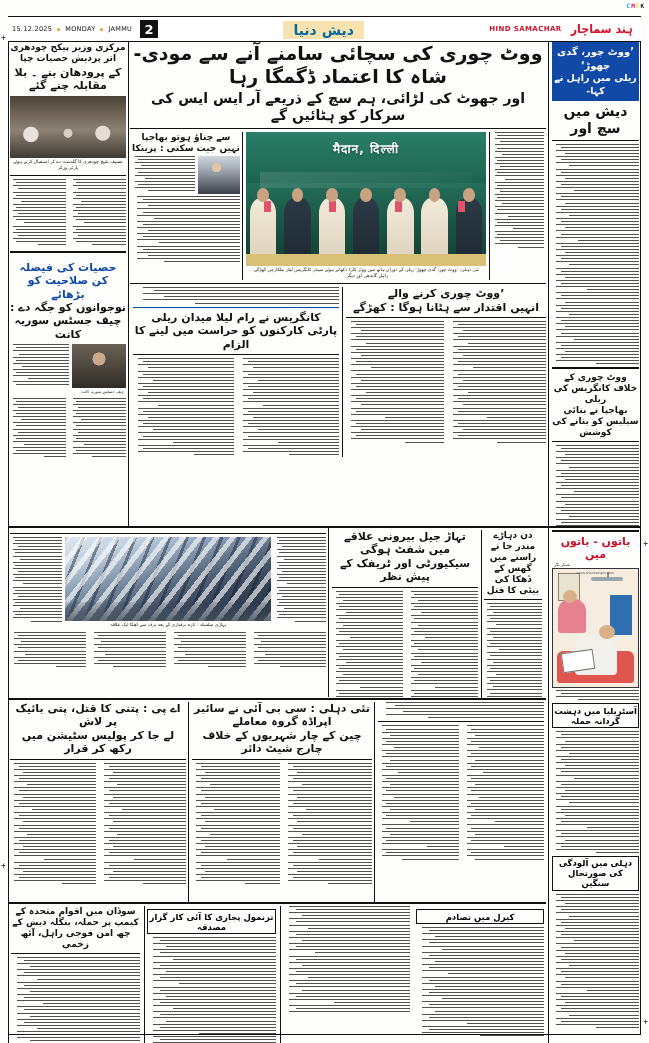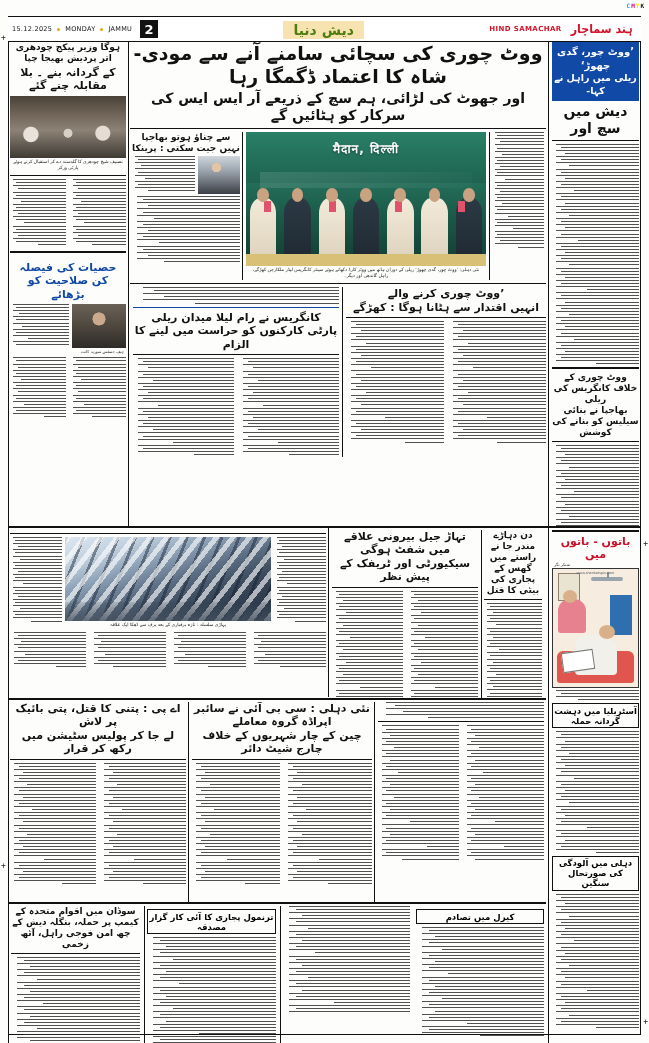--- a/index.html
+++ b/index.html
@@ -20,21 +20,21 @@
   .masthead{
     position:absolute;left:8px;right:8px;top:16px;height:24px;
     border-top:1.6px solid #111;border-bottom:1.6px solid #111;
     display:flex;align-items:center;background:#fff;
   }
   .mh-left{display:flex;align-items:center;gap:6px;padding-right:6px;flex:0 0 auto;}
   .logo-ur{color:#d4122a;font-weight:bold;font-size:12px;transform:scaleX(.92);letter-spacing:-.5px;white-space:nowrap;}
   .logo-en{color:#d4122a;font-weight:bold;font-size:7px;letter-spacing:.4px;white-space:nowrap;}
   .mh-center{flex:1 1 auto;text-align:center;}
   .mh-center span{
-    background:#f7e3b0;padding:0 10px;font-size:14px;font-weight:bold;color:#4d7c0f;
+    background:#f7e3b0;padding:0 10px;font-size:14px;font-weight:bold;color:#0369a1;
     display:inline-block;line-height:18px;
   }
   .mh-right{flex:0 0 auto;display:flex;align-items:center;gap:5px;font-size:6.5px;
     font-family:"DejaVu Sans",sans-serif;letter-spacing:.3px;color:#111;direction:ltr;padding-left:4px;}
   .dot{width:3px;height:3px;border-radius:50%;background:#e8a317;display:inline-block;}
   .pagenum{background:#111;color:#fff;font-weight:bold;font-size:13px;width:18px;height:18px;
     display:flex;align-items:center;justify-content:center;margin-left:3px;}
 
   
   .body-grid{position:absolute;left:8px;right:8px;top:42px;bottom:8px;}
@@ -191,22 +191,22 @@
 
     <div class="vrule" style="left:120px;top:0;height:484px"></div>
     <div class="vrule" style="left:540px;top:0;height:484px"></div>
     <div class="vrule" style="left:320px;top:485px;height:170px"></div>
     <div class="vrule" style="left:540px;top:485px;height:558px"></div>
     <div class="vrule" style="left:180px;top:660px;height:200px"></div>
     <div class="vrule" style="left:366px;top:660px;height:200px"></div>
 
     <div class="colbox pad2" style="left:0;top:0;width:120px;height:484px">
 
-      <div class="hl sm">ہوگا وزیر پیکج چودھری اتر پردیش بھیجا چپا</div>
-      <div class="hl md" style="margin-top:2px">کے گردانہ بنے ۔ بلا مقابلہ چنے گئے</div>
+      <div class="hl sm">مرکزی وزیر پیکج چودھری اتر پردیش حصیات چپا</div>
+      <div class="hl md" style="margin-top:2px">کے پرودھان بنے ۔ بلا مقابلہ چنے گئے</div>
 
       <div class="photo ph-group" style="height:62px;margin-top:3px"></div>
       <div class="caption">تصنیف شیخ چودھری کا گلدستہ دے کر استقبال کرتے ہوئے پارٹی ورکر</div>
       <div class="rule-h"></div>
 
       <div class="txt" style="display:flex;gap:4px">
         <div style="flex:1">
           <div class="ln s95"></div>
             <div class="ln s90"></div>
             <div class="ln s95"></div>
@@ -251,20 +251,21 @@
             <div class="ln s95"></div>
             <div class="ln s85"></div>
             <div class="ln s95"></div>
           <div class="ln s90"></div>
             <div class="ln s50"></div>
         </div>
       </div>
 
       <div class="rule-h thick" style="margin-top:4px"></div>
       <div class="hl md" style="color:#1049a5;margin-top:8px">حصیات کی فیصلہ کن صلاحیت کو بڑھائے</div>
+      <div class="hl md">نوجوانوں کو جگہ دے : چیف جسٹس سوریہ کانت</div>
 
       <div style="display:flex;gap:3px;margin-top:3px">
         <div class="photo ph-portrait" style="width:54px;height:44px;flex:0 0 auto"></div>
         <div class="txt" style="flex:1">
           <div class="ln s95"></div>
             <div class="ln s90"></div>
             <div class="ln s95"></div>
             <div class="ln s85"></div>
           <div class="ln s95"></div>
             <div class="ln s90"></div>
@@ -889,21 +890,21 @@
             <div class="ln s40"></div>
         </div>
       </div>
     </div>
 
     <div class="colbox pad2" style="left:322px;top:488px;width:216px;height:168px">
       <div style="display:flex;gap:3px">
         <div style="width:62px;flex:0 0 auto" class="sep-v">
           <div style="padding:0 2px">
             <div class="hl sm">دن دہاڑے مندر جا نے راستے میں</div>
-            <div class="hl sm">گھس کے پجاری کی بیٹی کا قتل</div>
+            <div class="hl sm">گھس کے ڈھکا کی بیٹی کا قتل</div>
             <div class="rule-h"></div>
             <div class="txt">
               <div class="ln s95"></div>
                 <div class="ln s90"></div>
                 <div class="ln s95"></div>
                 <div class="ln s85"></div>
               <div class="ln s95"></div>
                 <div class="ln s90"></div>
                 <div class="ln s95"></div>
                 <div class="ln s80"></div>

